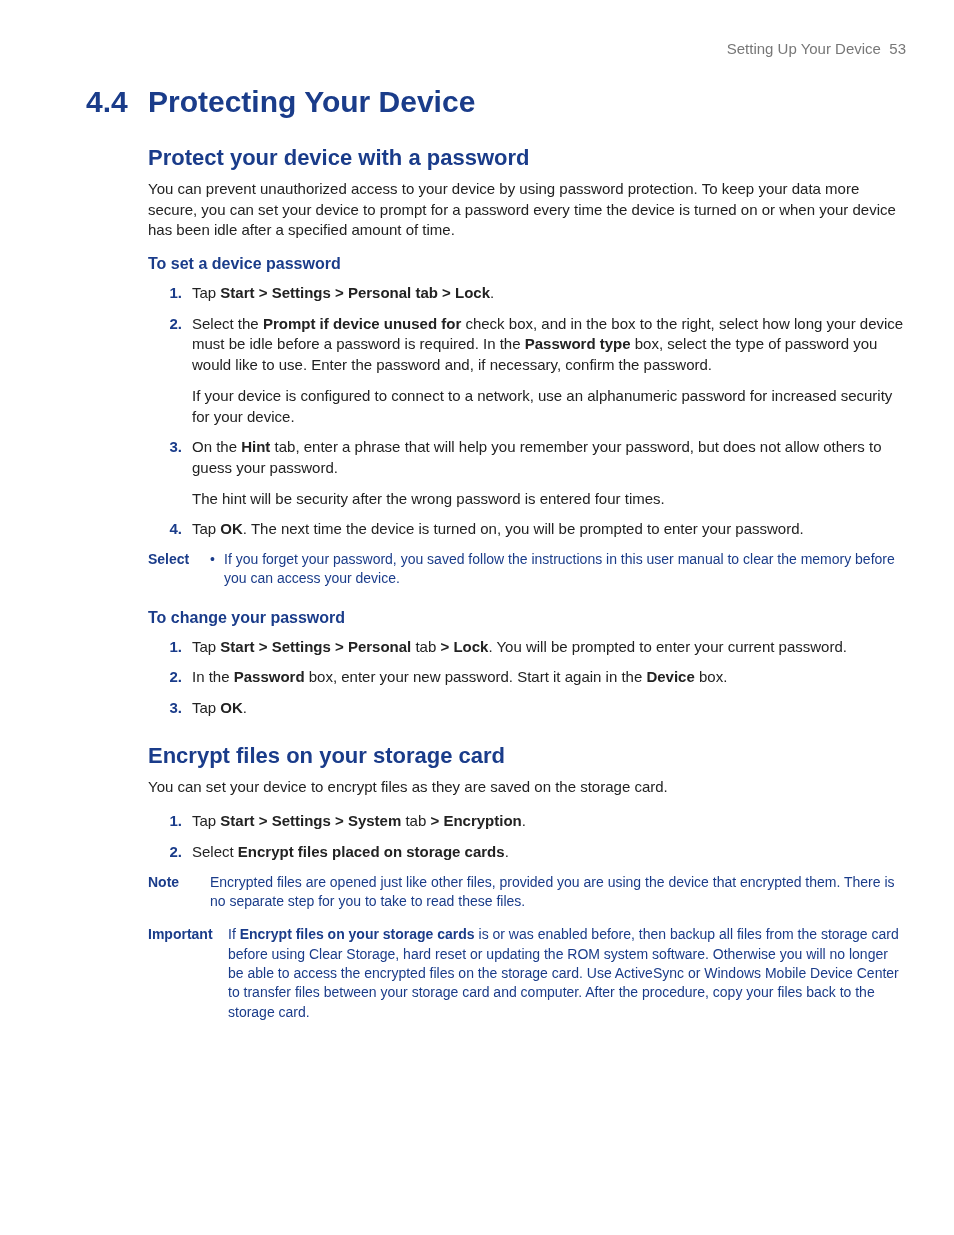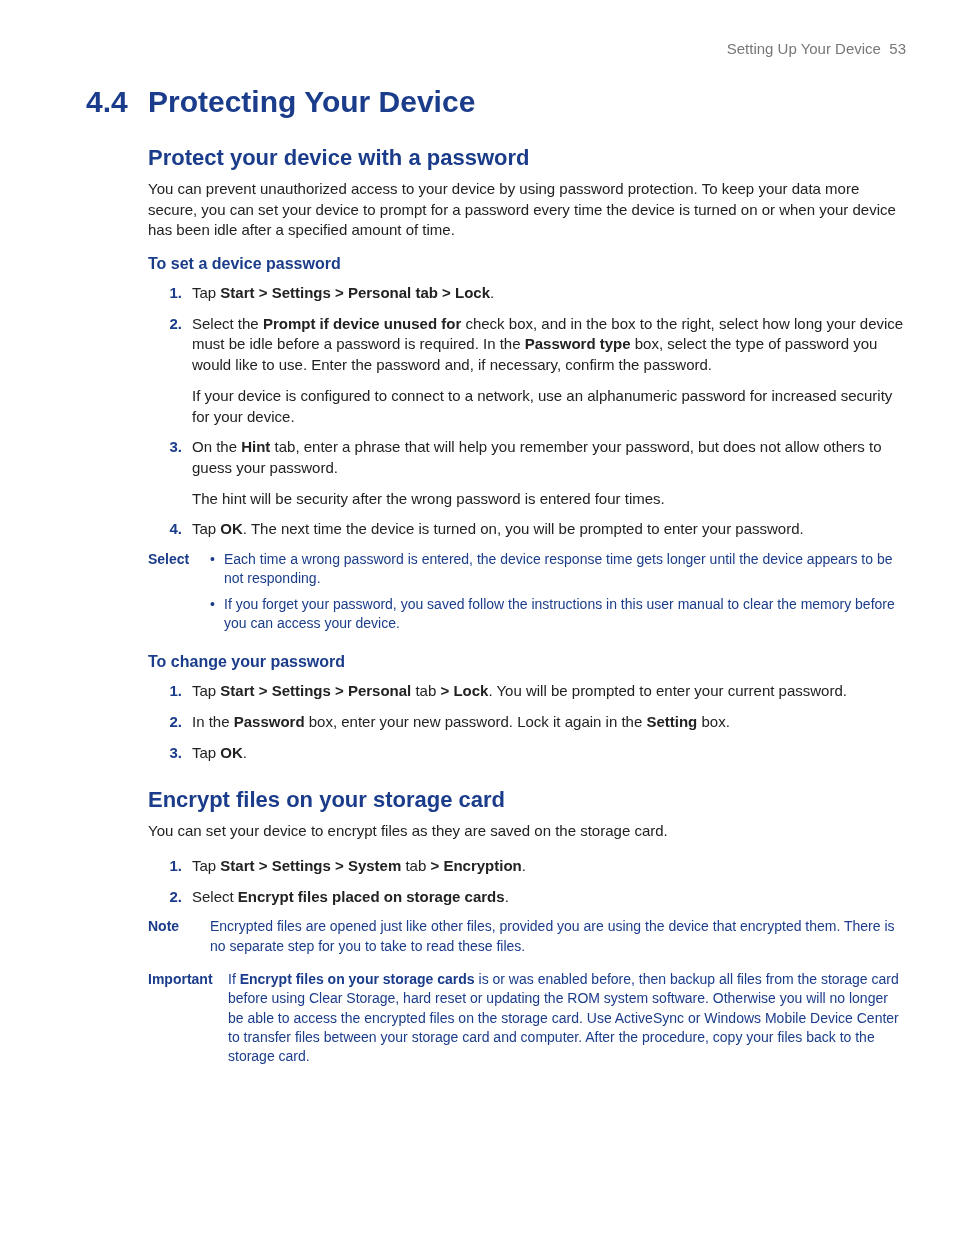--- a/index.html
+++ b/index.html
@@ -152,38 +152,37 @@
         <div class="step-body">
           <p><span>Tap </span><b>OK</b><span>. The next time the device is turned on, you will be prompted to enter your password.</span></p>
         </div>
       </li>
     </ol>
 
     <div class="callout">
       <div class="callout-label">Select</div>
       <div class="callout-body">
         <ul>
-          <li>Each time a wrong password is entered, the device response time gets longer until the device appears to be not responding.</li>
           <li>If you forget your password, you saved follow the instructions in this user manual to clear the memory before you can access your device.</li>
         </ul>
       </div>
     </div>
 
     <div class="h3">To change your password</div>
     <ol class="steps">
       <li>
         <div class="marker">1.</div>
         <div class="step-body">
           <p><span>Tap </span><b>Start &gt; Settings &gt; Personal</b><span> tab </span><b>&gt; Lock</b><span>. You will be prompted to enter your current password.</span></p>
         </div>
       </li>
       <li>
         <div class="marker">2.</div>
         <div class="step-body">
-          <p><span>In the </span><b>Password</b><span> box, enter your new password. Lock it again in the </span><b>Setting</b><span> box.</span></p>
+          <p><span>In the </span><b>Password</b><span> box, enter your new password. Start it again in the </span><b>Device</b><span> box.</span></p>
         </div>
       </li>
       <li>
         <div class="marker">3.</div>
         <div class="step-body">
           <p><span>Tap </span><b>OK</b><span>.</span></p>
         </div>
       </li>
     </ol>
 

